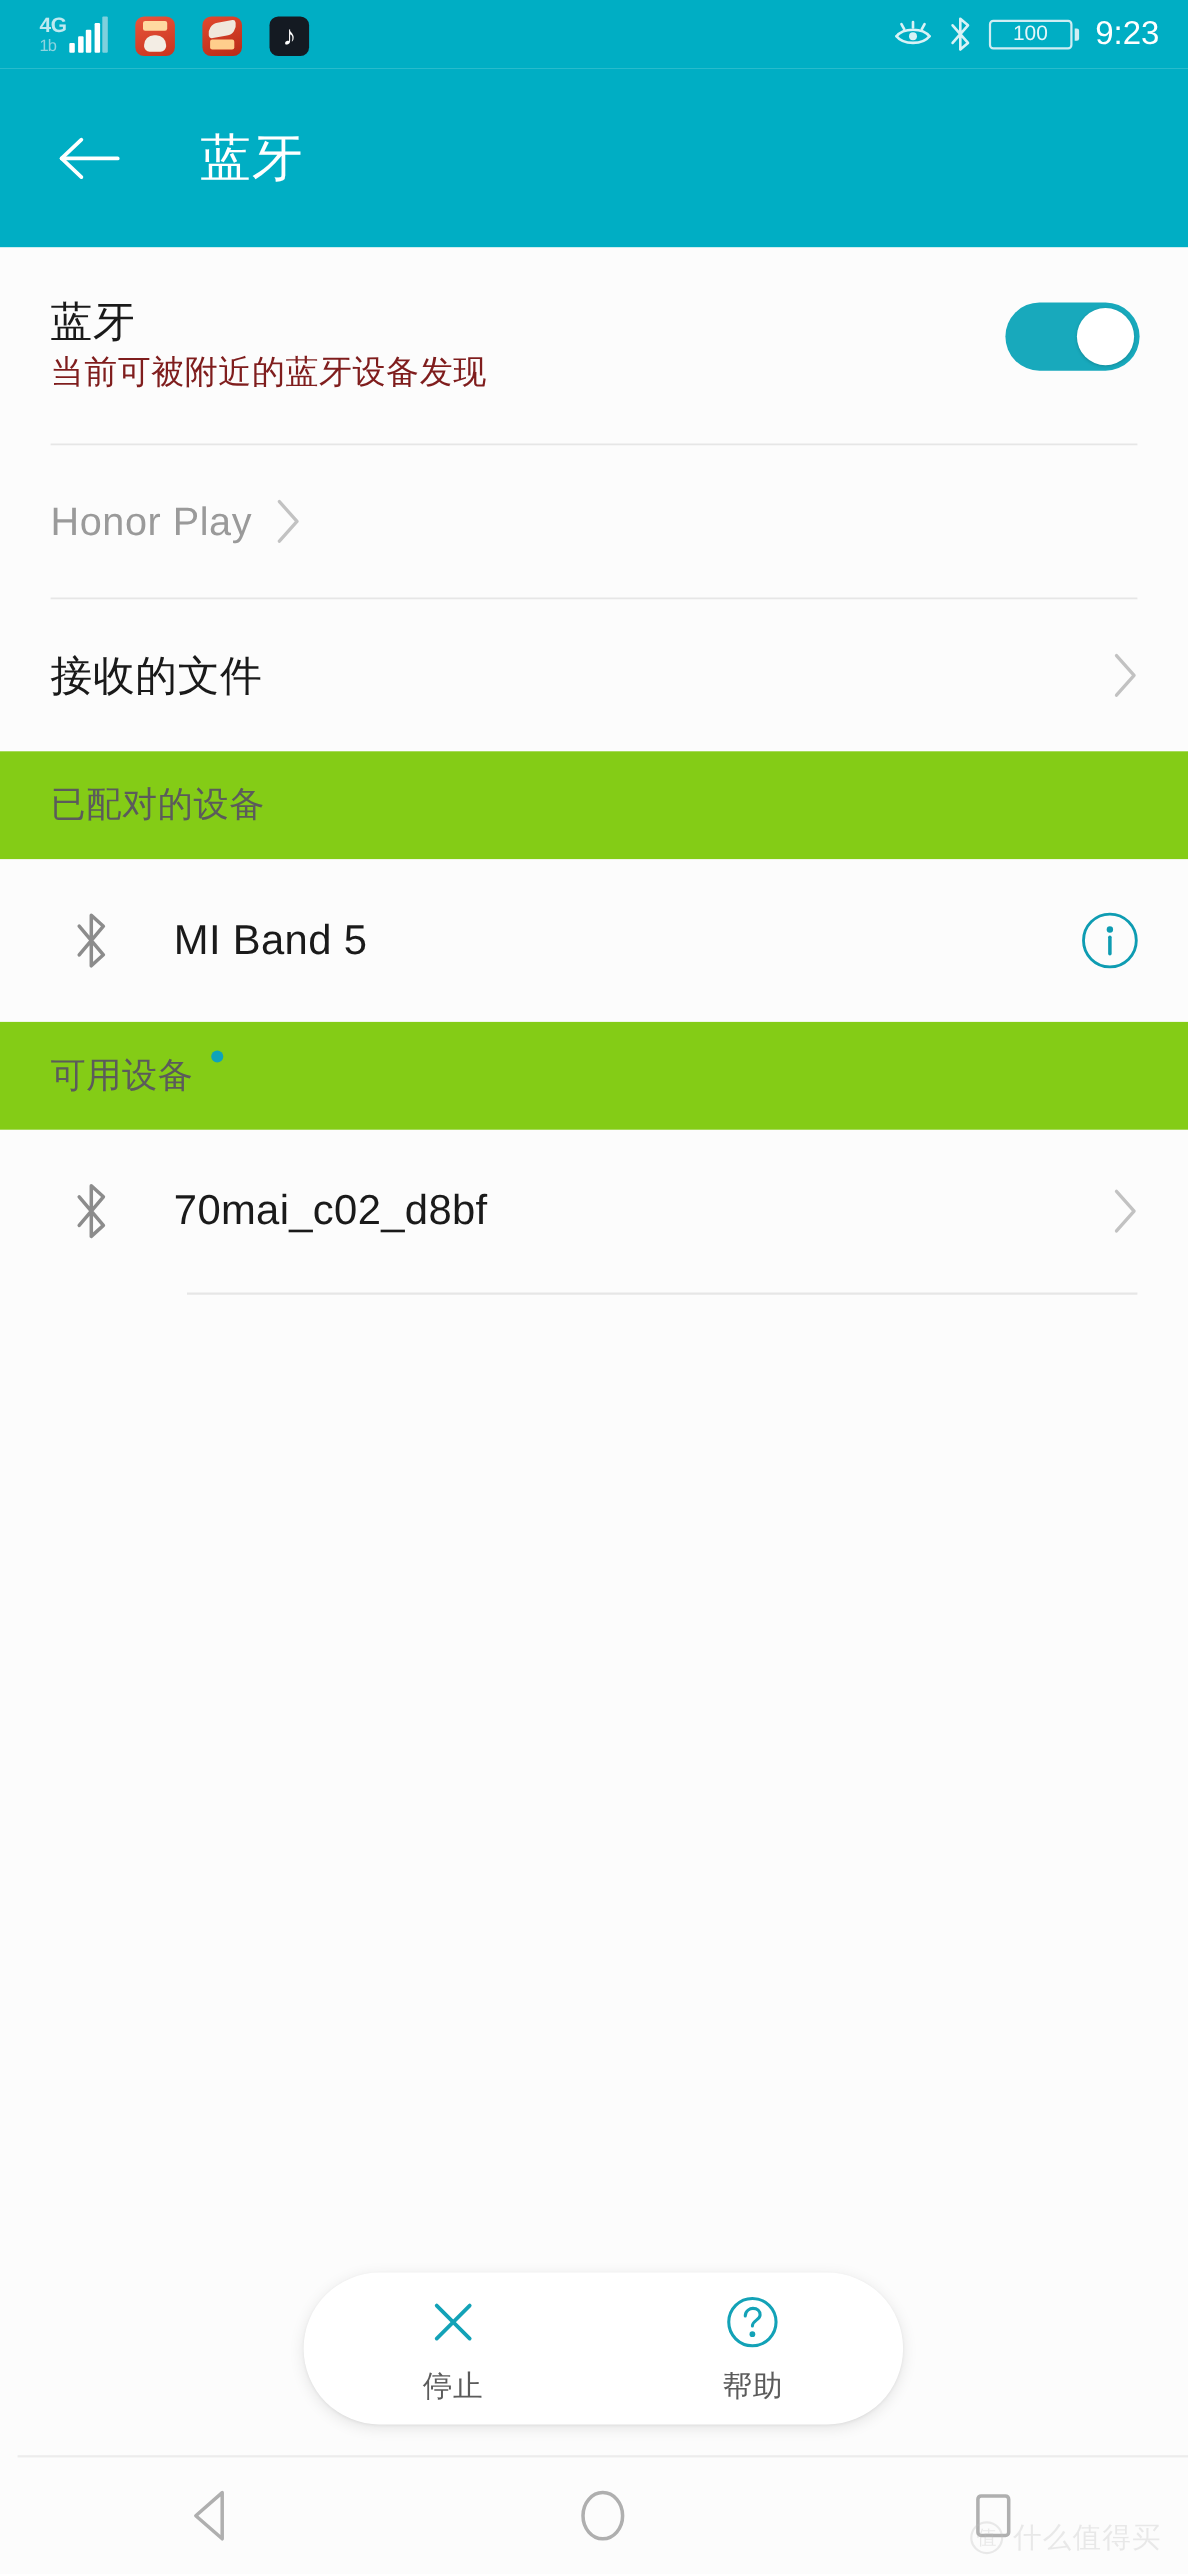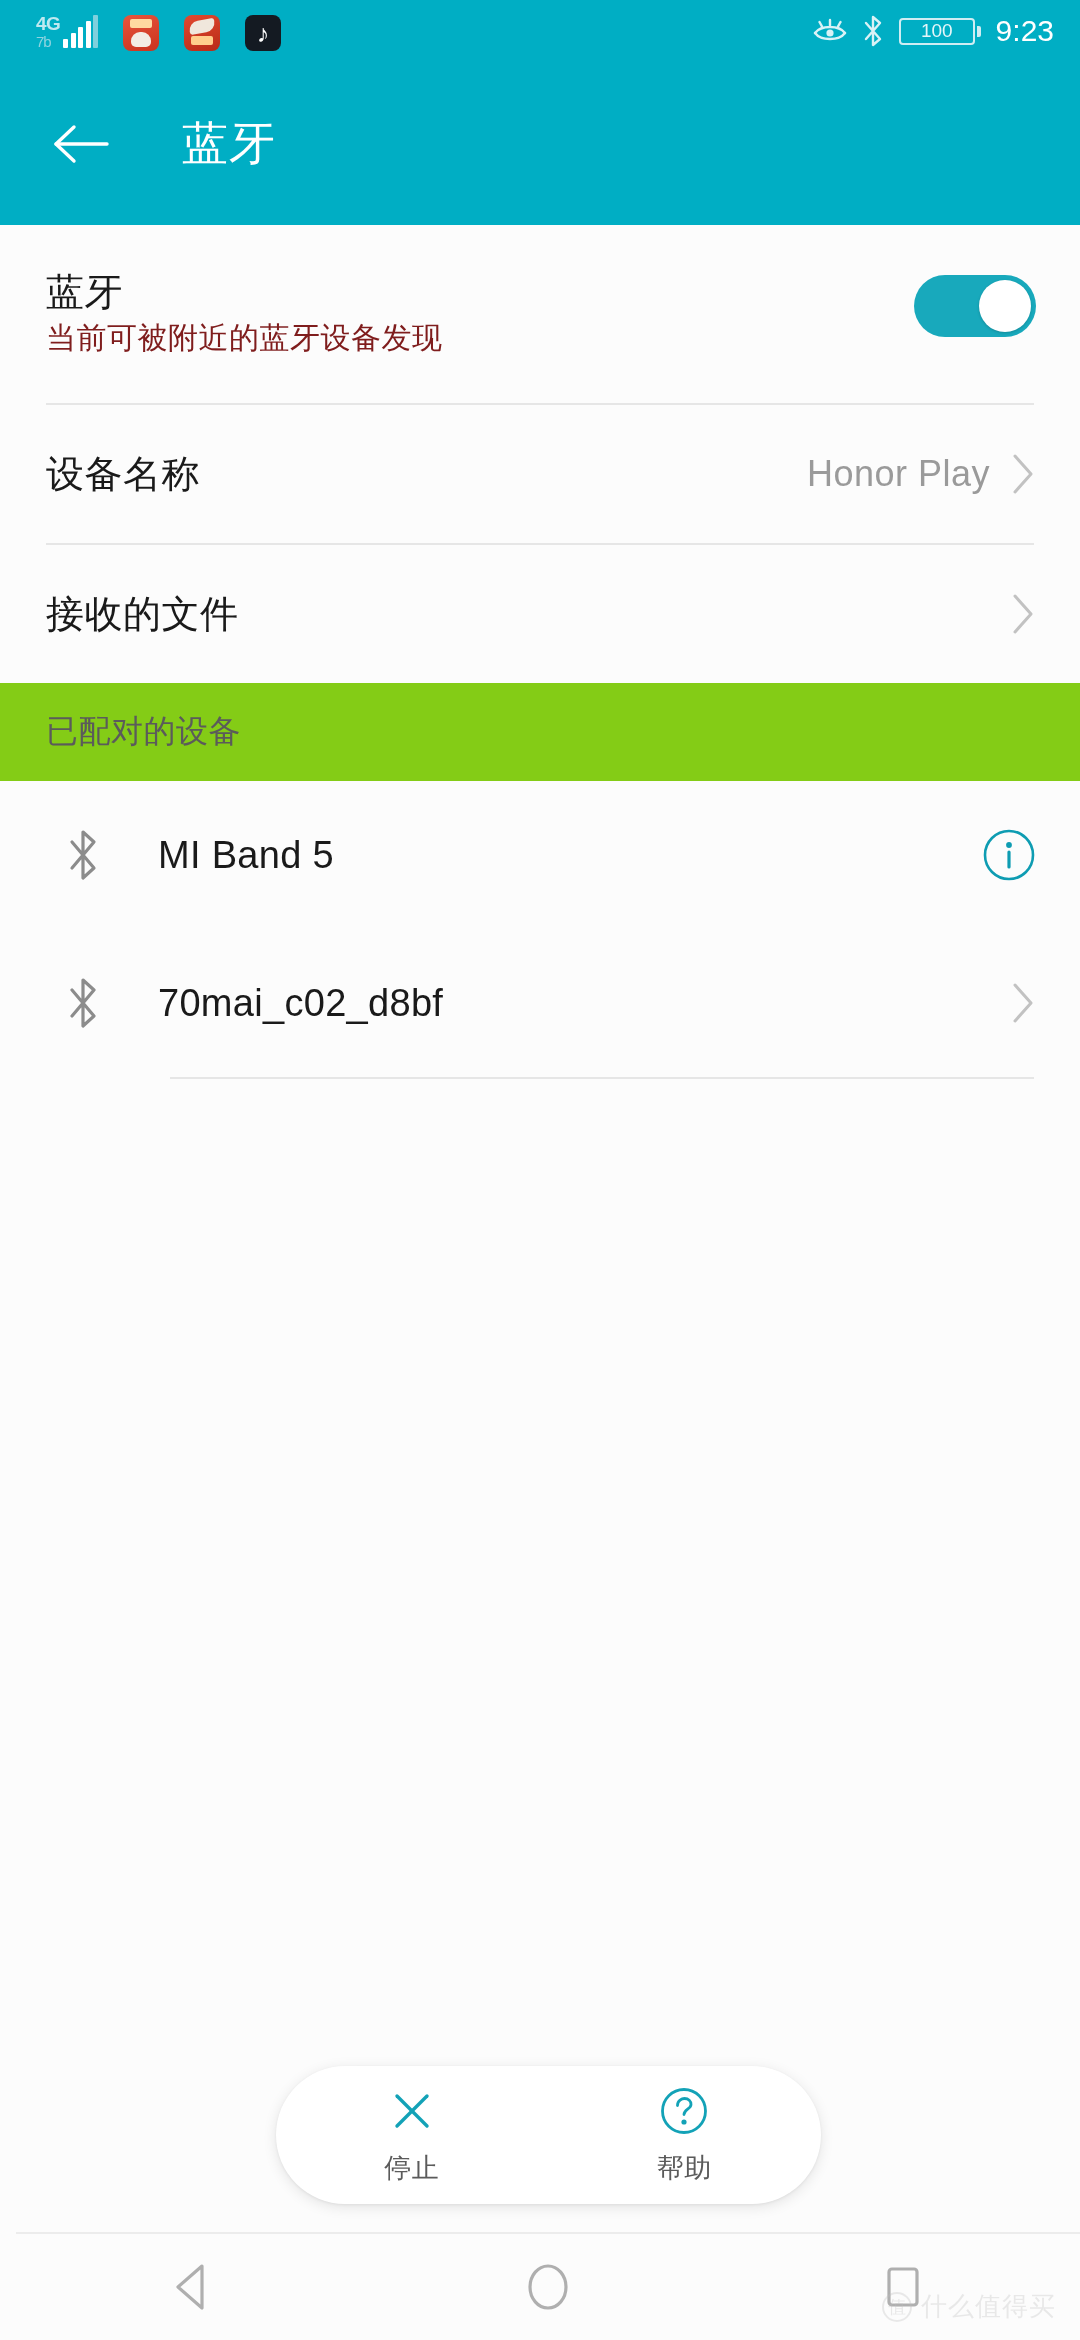--- a/index.html
+++ b/index.html
@@ -192,21 +192,21 @@
 </head>
 <body>
 
 <div id="phone">
 
   <div class="statusbar">
     <div class="sb-left">
 
       <div class="sig-wrap">
         <span class="sig-label">4G</span>
-        <span class="sig-sub">7b</span>
+        <span class="sig-sub">1b</span>
         <span class="bars">
           <i style="height:9px"></i>
           <i style="height:15px"></i>
           <i style="height:21px"></i>
           <i style="height:27px"></i>
           <i class="dim" style="height:33px"></i>
         </span>
       </div>
 
       <span class="appicon ic-jd1"></span>
@@ -261,23 +261,20 @@
         <div class="row-sub">当前可被附近的蓝牙设备发现</div>
       </div>
       <div class="toggle">
         <span class="knob"></span>
       </div>
     </div>
 
     <div class="divider"></div>
 
     <div class="row simple-row">
-      <div class="row-main">
-        <div class="row-title">设备名称</div>
-      </div>
       <div class="row-value">Honor Play</div>
       <span class="chevron">
         <svg width="26" height="44" viewBox="0 0 26 44" fill="none">
           <path d="M5 4 L21 22 L5 40" stroke="#C2C2C2" stroke-width="3" fill="none" stroke-linecap="round" stroke-linejoin="round"></path>
         </svg>
       </span>
     </div>
 
     <div class="divider"></div>
 
@@ -305,20 +302,24 @@
       <span class="dev-name">MI Band 5</span>
       <span class="info-btn">
         <svg width="54" height="54" viewBox="0 0 54 54" fill="none">
           <circle cx="27" cy="27" r="24" stroke="#0E9CB2" stroke-width="2.6" fill="none"></circle>
           <circle cx="27" cy="17" r="2.9" fill="#0E9CB2"></circle>
           <path d="M27 24 L27 39" stroke="#0E9CB2" stroke-width="3.2" stroke-linecap="round"></path>
         </svg>
       </span>
     </div>
 
+    <div class="section-head">
+      <span class="section-title">可用设备</span>
+      <span class="scan-dot"></span>
+    </div>
 
     <div class="dev-row">
       <span class="dev-icon">
         <svg width="34" height="56" viewBox="0 0 34 56" fill="none">
           <path d="M6 15 L28 41 L17 51 L17 5 L28 15 L6 41" stroke="#8C8C8C" stroke-width="3.2" fill="none" stroke-linejoin="round" stroke-linecap="round"></path>
         </svg>
       </span>
       <span class="dev-name">70mai_c02_d8bf</span>
       <span class="chevron">
         <svg width="26" height="44" viewBox="0 0 26 44" fill="none">

